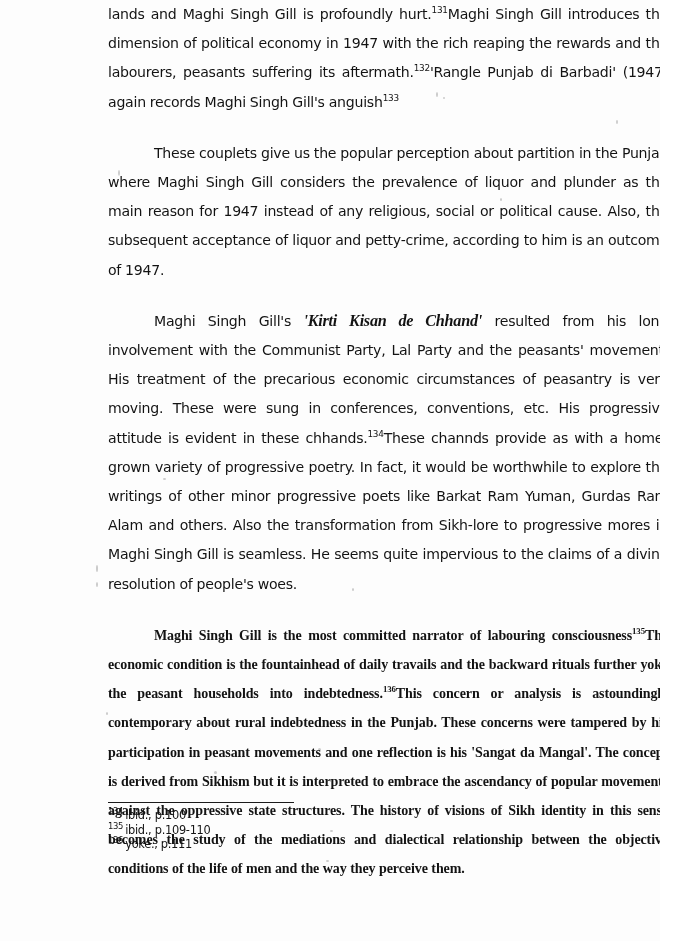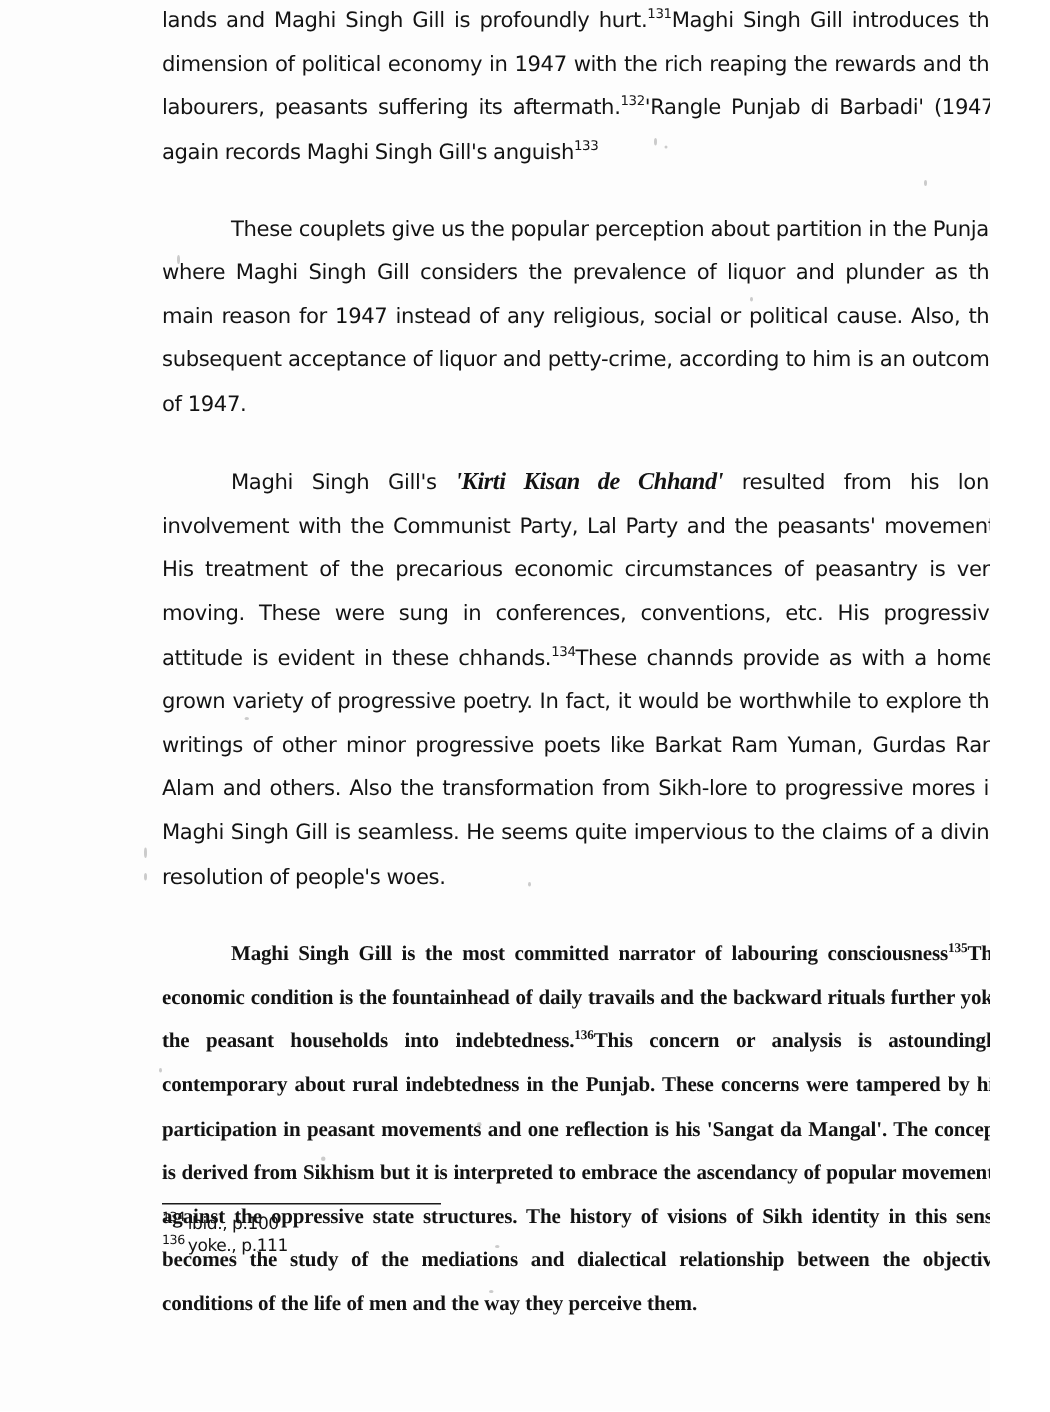--- a/index.html
+++ b/index.html
@@ -137,17 +137,18 @@
       <p class="para sans first"><span>lands and Maghi Singh Gill is profoundly hurt.</span><sup>131</sup><span>Maghi Singh Gill introduces the dimension of political economy in 1947 with the rich reaping the rewards and the labourers, peasants suffering its aftermath.</span><sup>132</sup><span>'Rangle Punjab di Barbadi' (1947) again records Maghi Singh Gill's anguish</span><sup>133</sup></p>
       <p class="para sans"><span>These couplets give us the popular perception about partition in the Punjab where Maghi Singh Gill considers the prevalence of liquor and plunder as the main reason for 1947 instead of any religious, social or political cause. Also, the subsequent acceptance of liquor and petty-crime, according to him is an outcome of 1947.</span></p>
       <p class="para sans"><span>Maghi Singh Gill's </span><span class="wtitle">'Kirti Kisan de Chhand'</span><span> resulted from his long involvement with the Communist Party, Lal Party and the peasants' movement. His treatment of the precarious economic circumstances of peasantry is very moving. These were sung in conferences, conventions, etc. His progressive attitude is evident in these chhands.</span><sup>134</sup><span>These channds provide as with a home-grown variety of progressive poetry. In fact, it would be worthwhile to explore the writings of other minor progressive poets like Barkat Ram Yuman, Gurdas Ram Alam and others. Also the transformation from Sikh-lore to progressive mores in Maghi Singh Gill is seamless. He seems quite impervious to the claims of a divine resolution of people's woes.</span></p>
       <p class="para serif"><span>Maghi Singh Gill is the most committed narrator of labouring consciousness</span><sup>135</sup><span>The economic condition is the fountainhead of daily travails and the backward rituals further yoke the peasant households into indebtedness.</span><sup>136</sup><span>This concern or analysis is astoundingly contemporary about rural indebtedness in the Punjab. These concerns were tampered by his participation in peasant movements and one reflection is his 'Sangat da Mangal'. The concept is derived from Sikhism but it is interpreted to embrace the ascendancy of popular movements against the oppressive state structures. The history of visions of Sikh identity in this sense becomes the study of the mediations and dialectical relationship between the objective conditions of the life of men and the way they perceive them.</span></p>
     </div>
 
   <div class="fn-rule"></div>
 
   <div class="footnotes" id="footnote-list">
       <div class="fn"><sup>134</sup><span>ibid., p.100</span></div>
+      <div class="fn"><sup>135</sup><span>ibid., p.109-110</span></div>
       <div class="fn"><sup>136</sup><span>yoke., p.111</span></div>
     </div>
 
 
 </div>
 
 </body></html>

